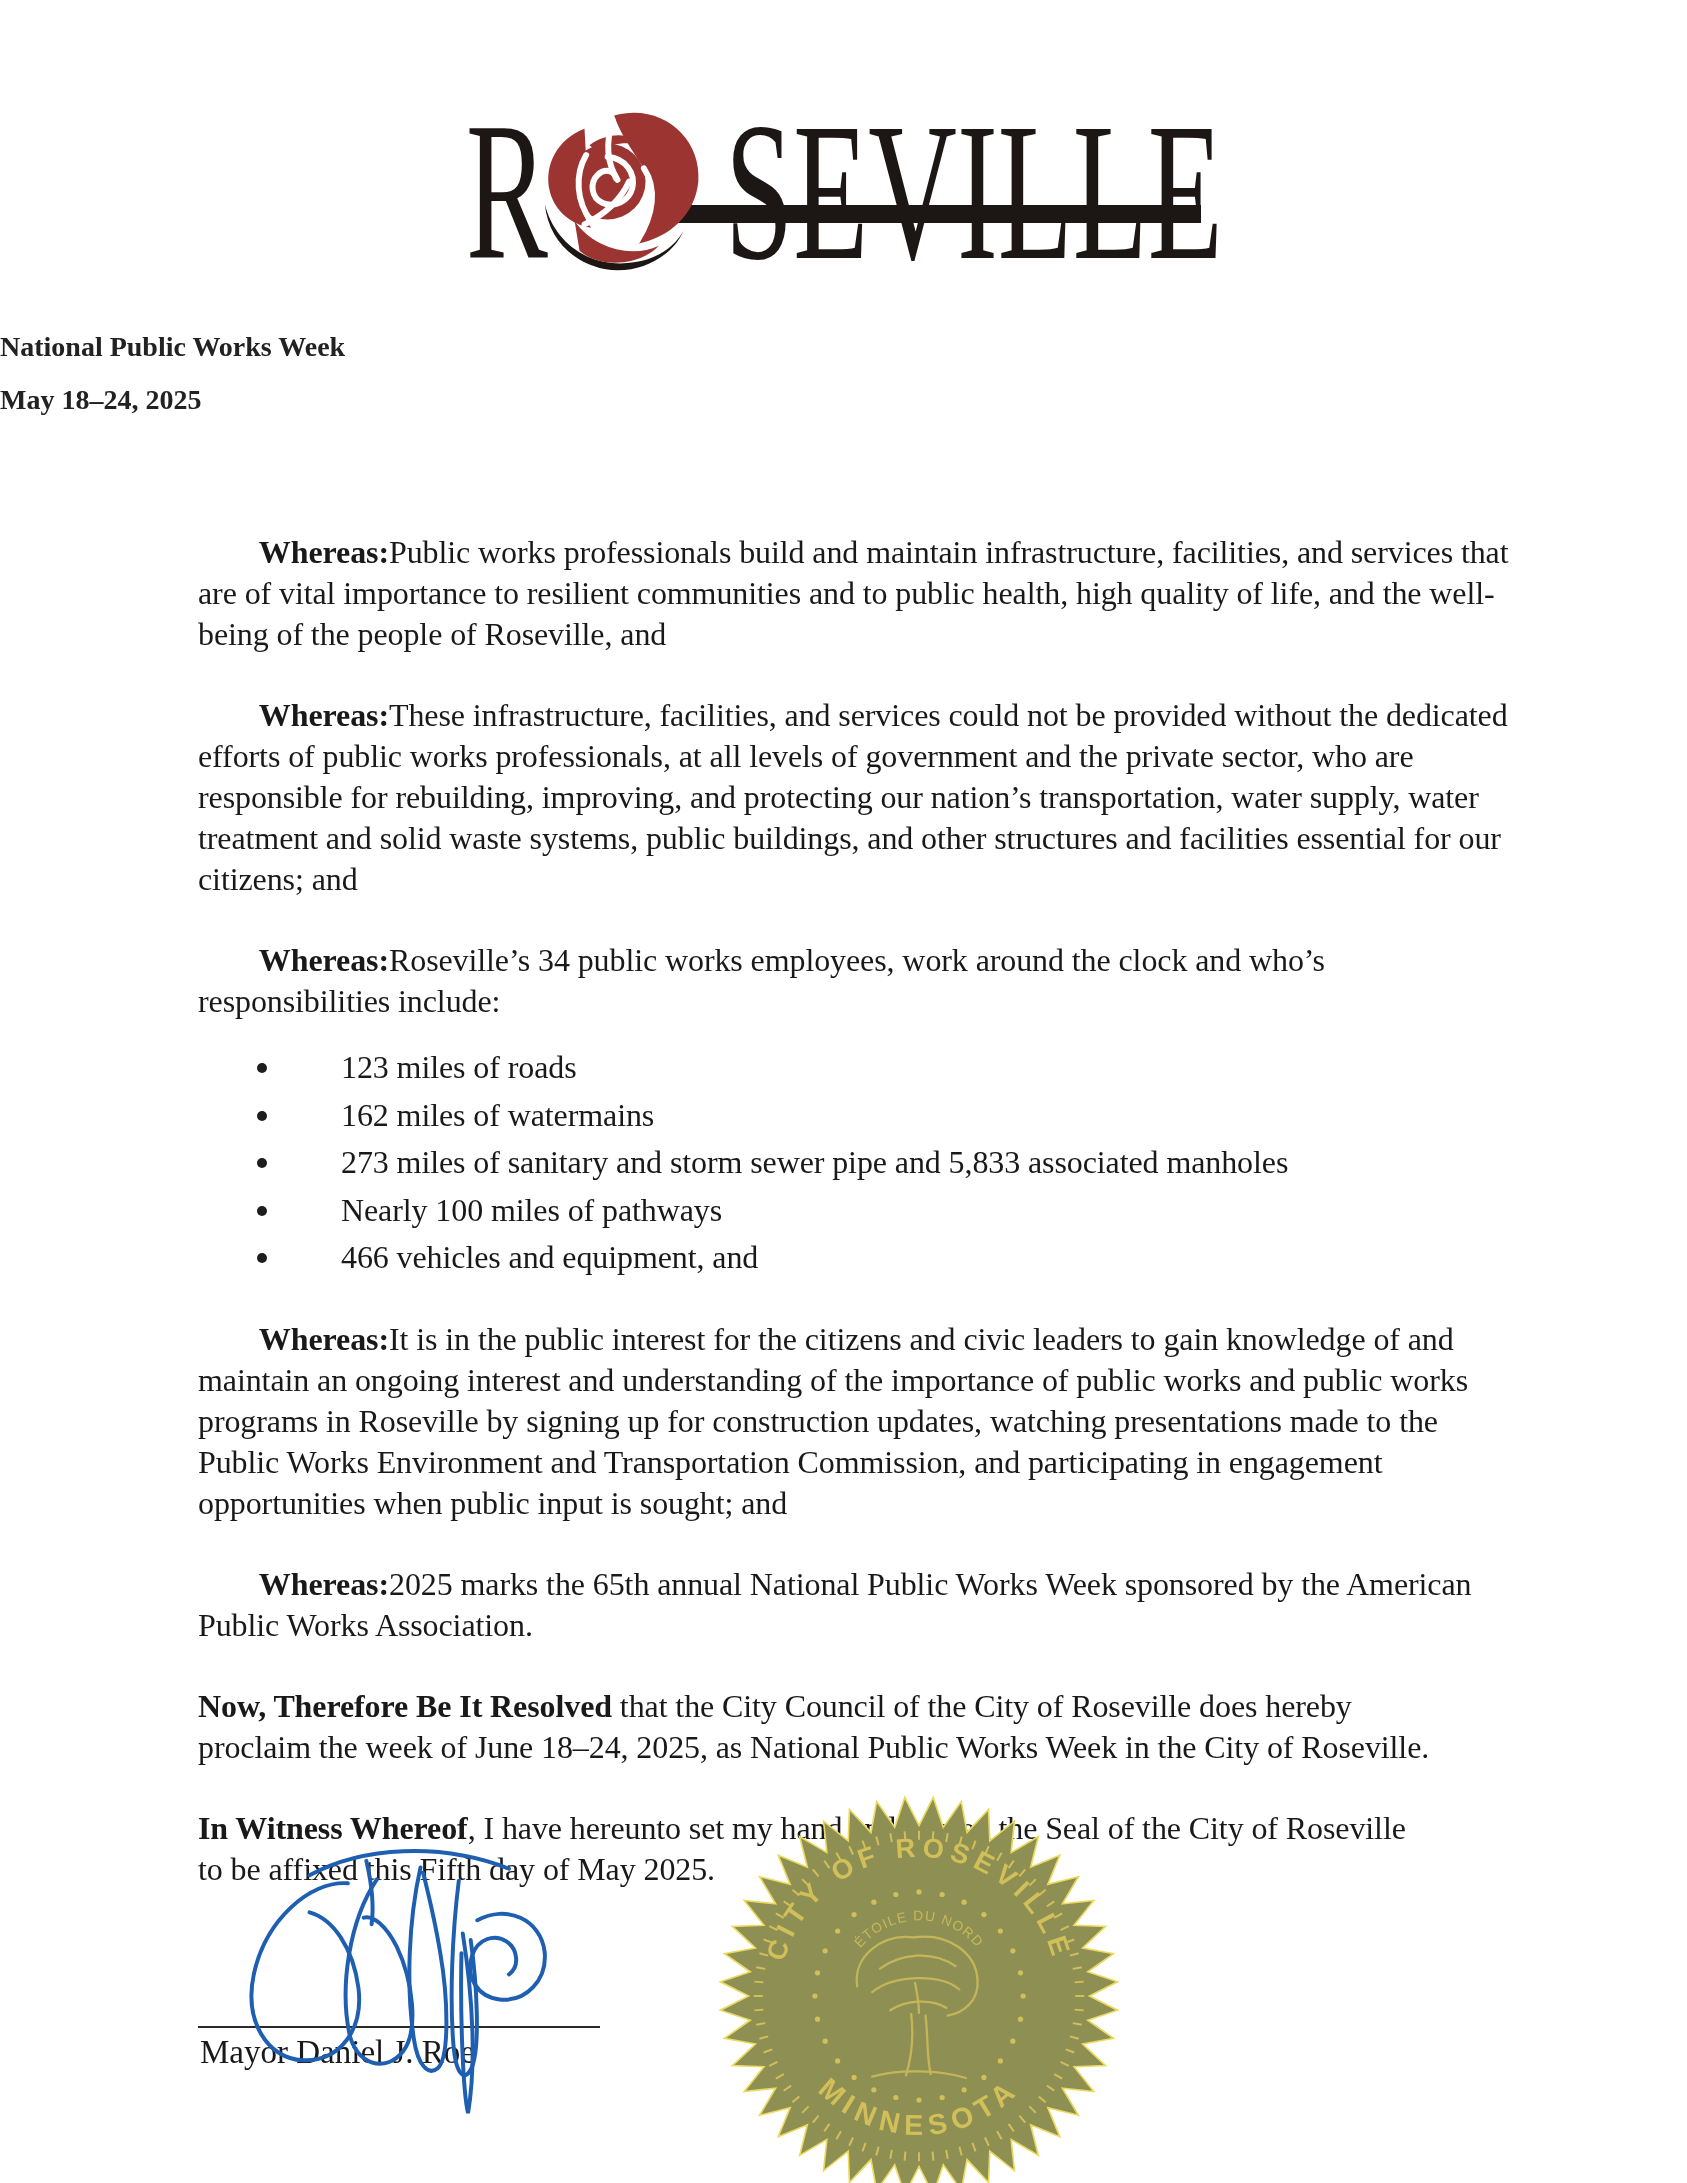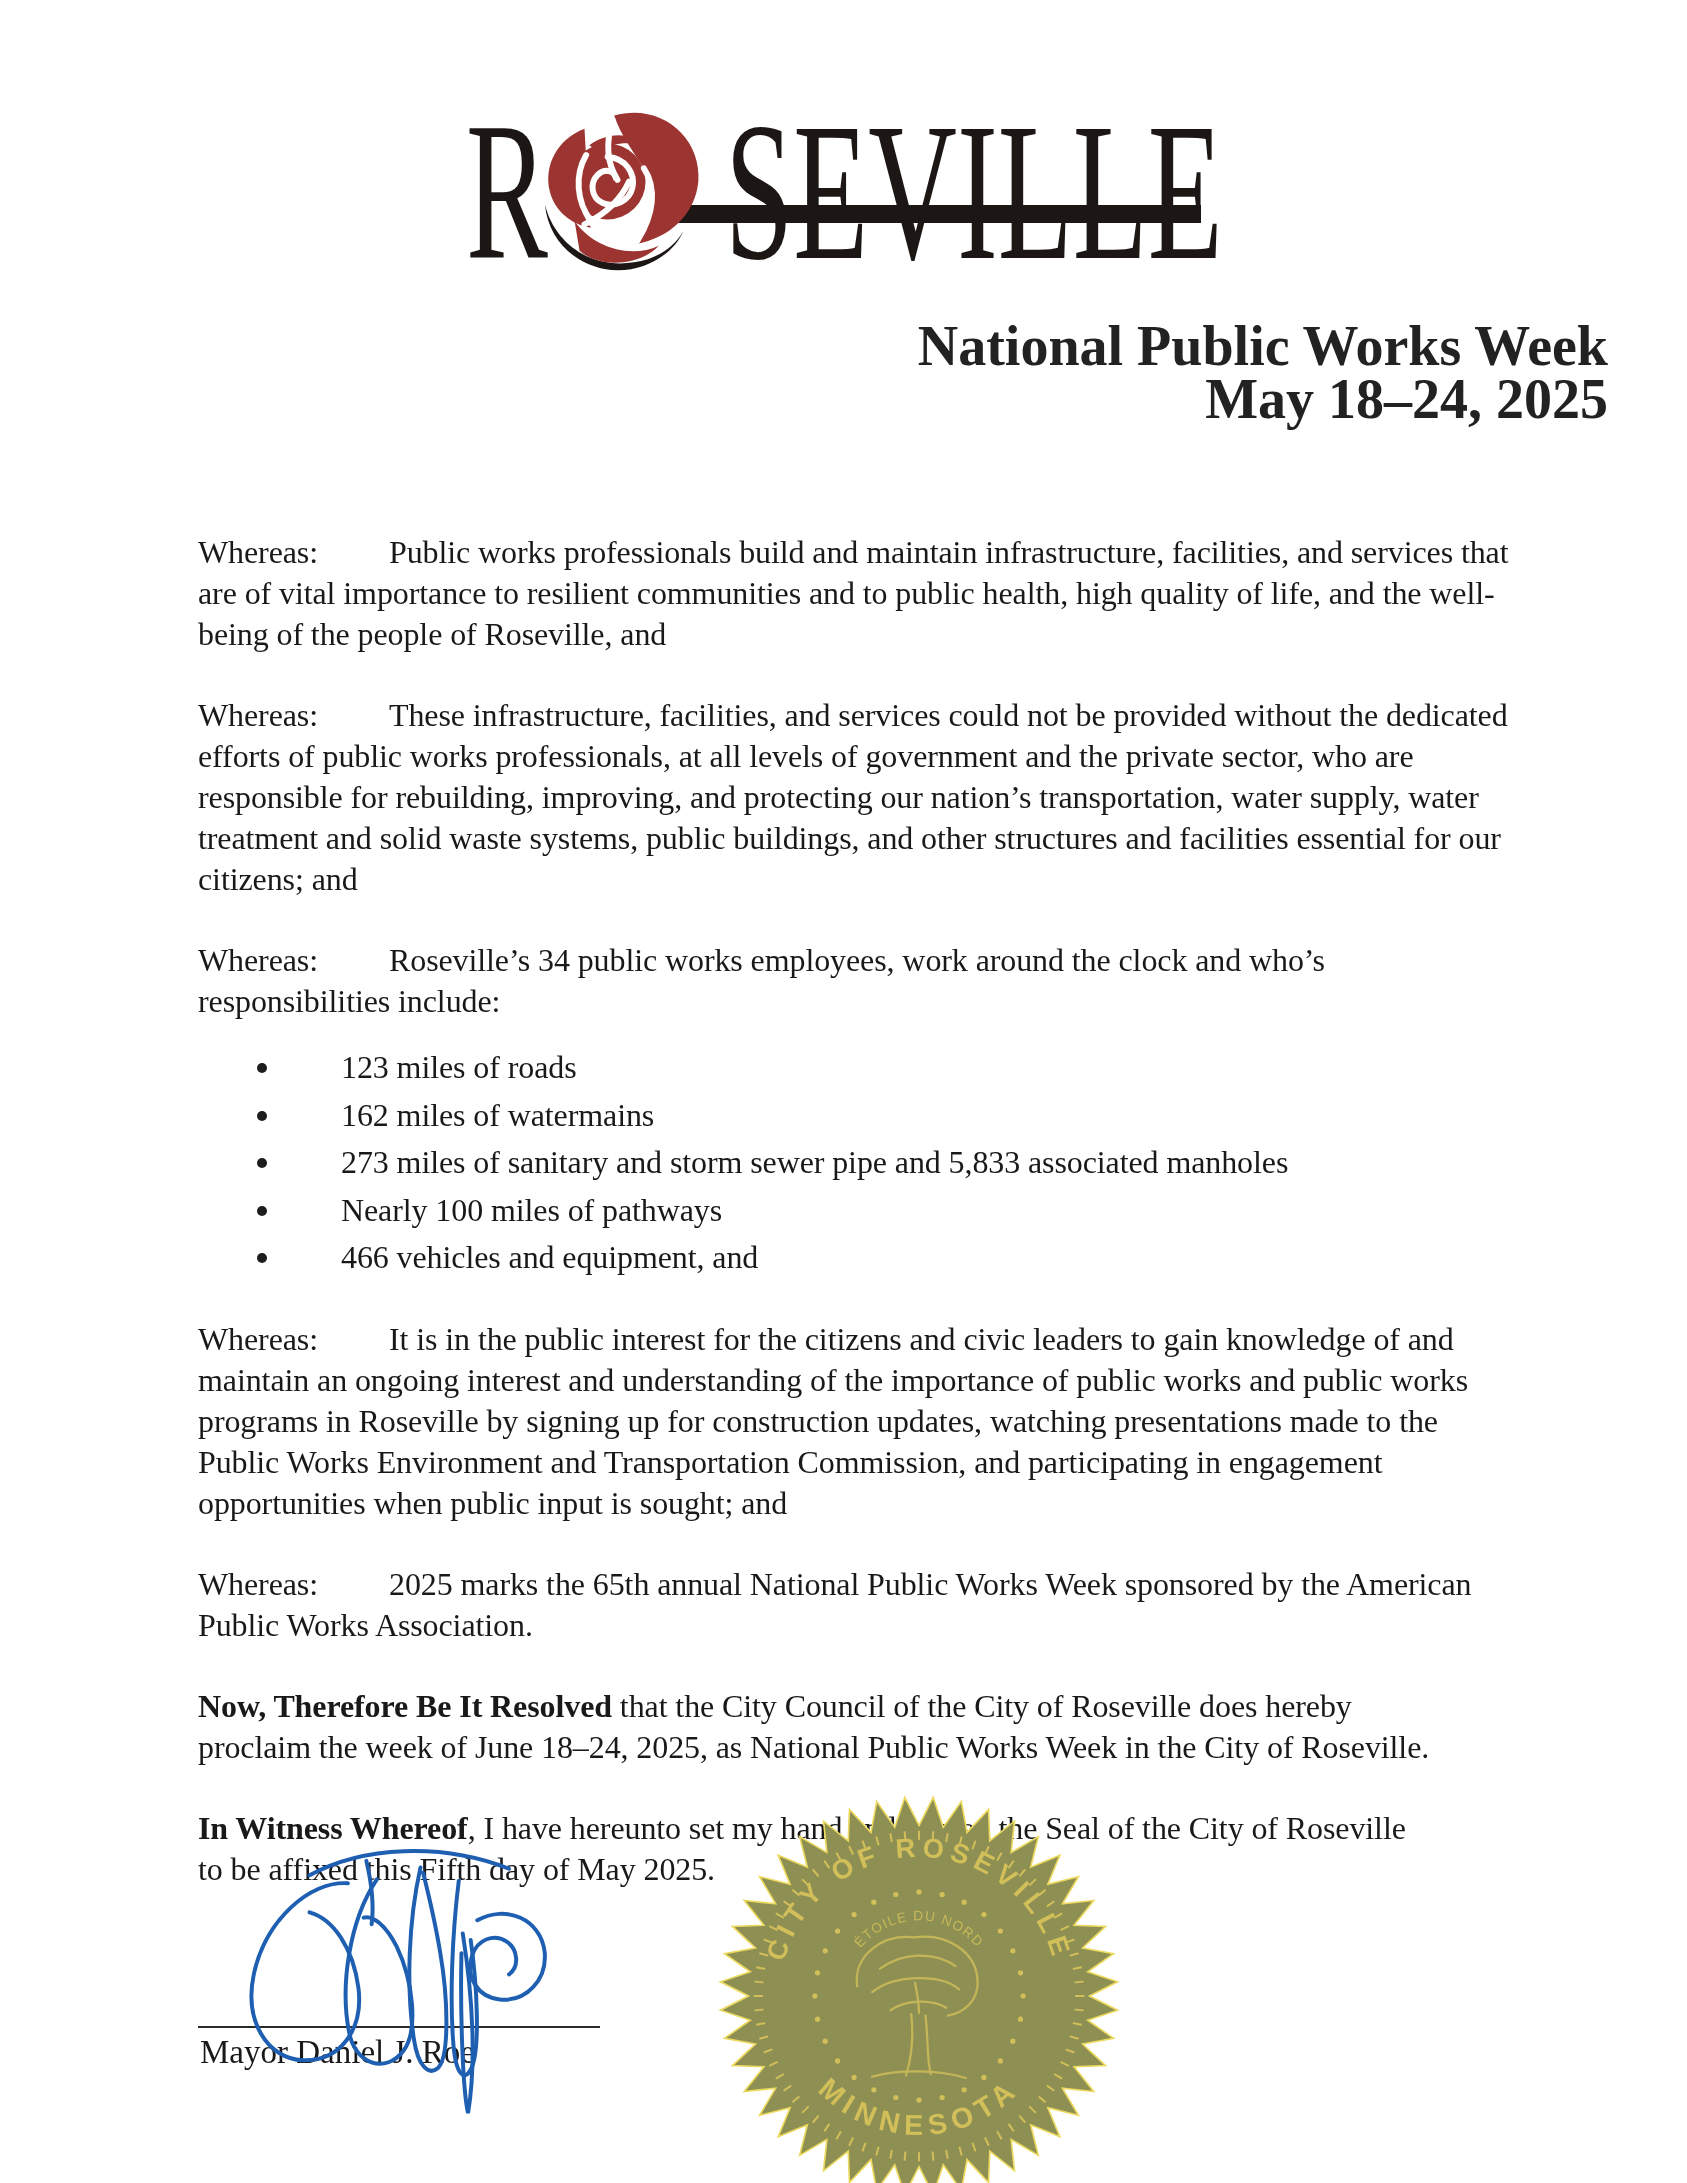--- a/index.html
+++ b/index.html
@@ -11,26 +11,26 @@
   .logo{position:absolute;left:466px;top:93px;width:754px;height:218px;}
   .logo .glyph{
     position:absolute;top:0;font-size:198px;line-height:198px;font-weight:400;
     color:var(--logo-ink,#1c1714);transform:scaleX(0.62);transform-origin:left top;white-space:nowrap;
   }
   .logo .g-r{left:0;}
   .logo .g-rest{left:259px;}
   .logo .bar{position:absolute;left:198px;top:112px;width:537px;height:18px;background:var(--logo-ink,#1c1714);}
   .logo svg{position:absolute;left:69px;top:9.3px;width:198px;height:192px;}
   
-  .title{position:absolute;left:0;right:79px;top:320px;text-align:right;
-         font-weight:bold;font-size:56px;line-height:53px;color:#222;}
+  .title{position:absolute;left:0;right:79px;top:320px;text-align:left;
+         font-weight:bold;font-size:28px;line-height:53px;color:#222;}
   
   .body{position:absolute;left:198px;top:532px;width:1317px;font-size:32px;line-height:41px;letter-spacing:-0.1px;z-index:1;}
   .body p{margin:0 0 40px 0;}
-  .wlabel{display:inline-block;width:191px;font-weight:normal;}
+  .wlabel{display:inline-block;width:191px;font-weight:bold;text-align:right;}
   .blabel{font-weight:bold;}
   .p-list{margin-bottom:25px !important;}
   ul.facts{list-style:none;margin:0 0 41px 0;padding:0 0 0 58px;}
   ul.facts li{position:relative;padding-left:85px;margin:6.6px 0;line-height:41px;}
   ul.facts li .dot{position:absolute;left:1.3px;top:16px;width:10px;height:10px;border-radius:50%;background:#1d1d1d;}
   .pline{display:block;white-space:nowrap;}
   
   .sig-line{position:absolute;left:198px;top:2026px;width:402px;border-top:2.6px solid #2a2a2a;z-index:2;}
   .sig-name{position:absolute;left:200px;top:2032px;font-size:33px;line-height:40px;z-index:2;}
   .sig-ink{position:absolute;left:210px;top:1841px;width:384px;height:284px;z-index:5;}

